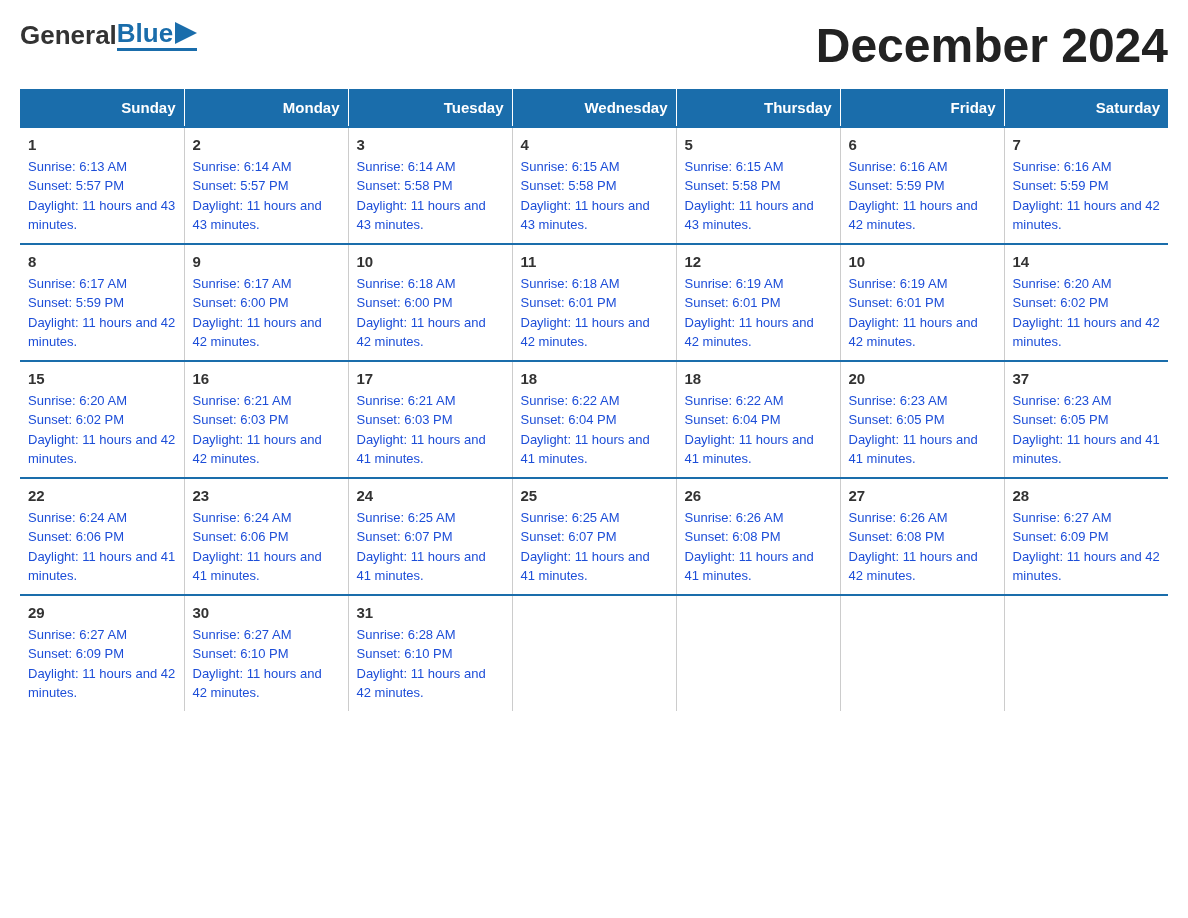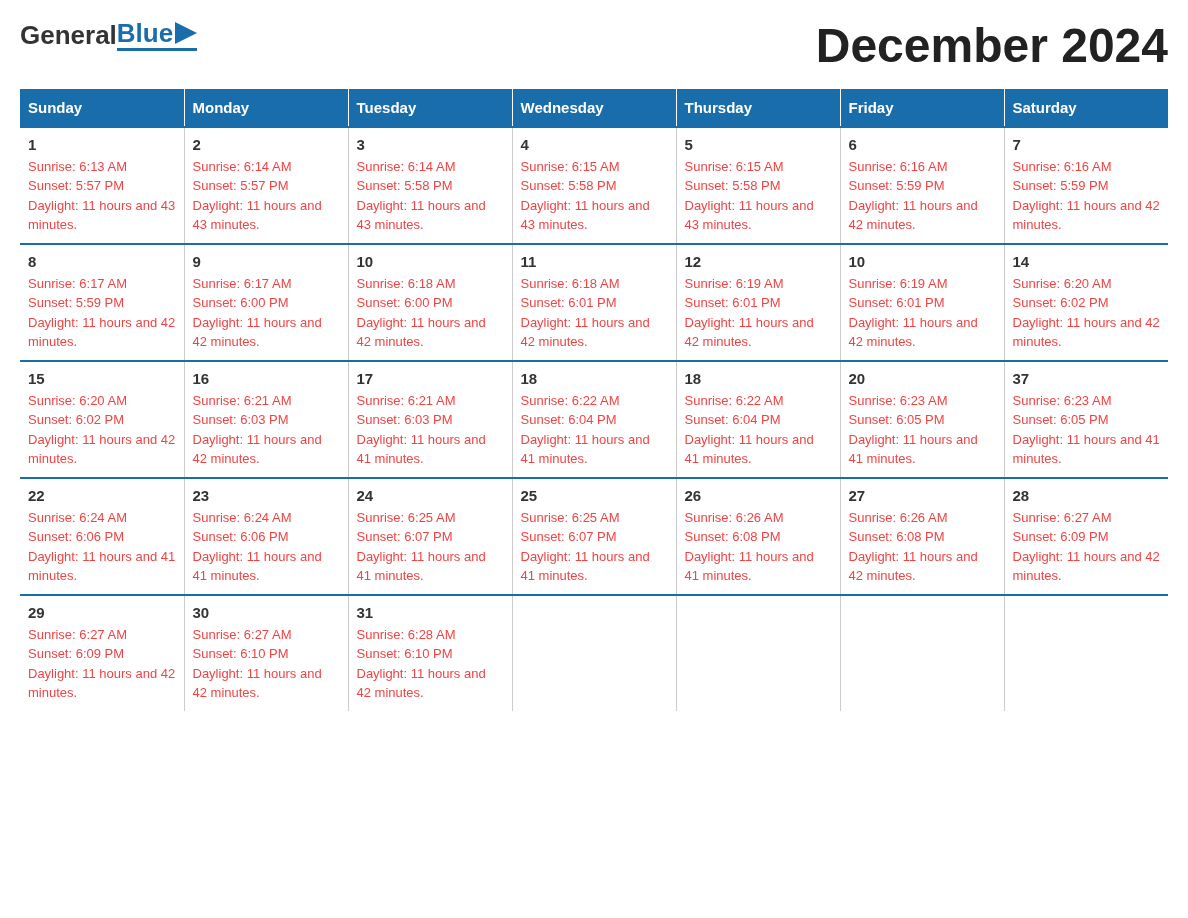--- a/index.html
+++ b/index.html
@@ -40,21 +40,21 @@
       width: 100%;
       border-collapse: collapse;
       table-layout: fixed;
     }
     thead tr th {
       background-color: #1a6dab;
       color: #ffffff;
       padding: 10px 8px;
       font-size: 15px;
       font-weight: bold;
-      text-align: left;
+      text-align: right;
       border-right: 1px solid #ffffff;
     }
     thead tr th:last-child {
       border-right: none;
     }
     tbody tr {
       border-top: 2px solid #1a6dab;
     }
     tbody tr td {
       padding: 8px;
@@ -68,21 +68,21 @@
       border-right: none;
     }
     .day-number {
       font-size: 15px;
       font-weight: bold;
       margin-bottom: 4px;
     }
     .day-info {
       font-size: 13px;
       line-height: 1.5;
-      color: #ef4444;
+      color: #1d4ed8;
     }
 
     
     .logo-wrapper {
       display: flex;
       align-items: center;
     }
     .logo-general {
       font-size: 26px;
       font-weight: bold;

